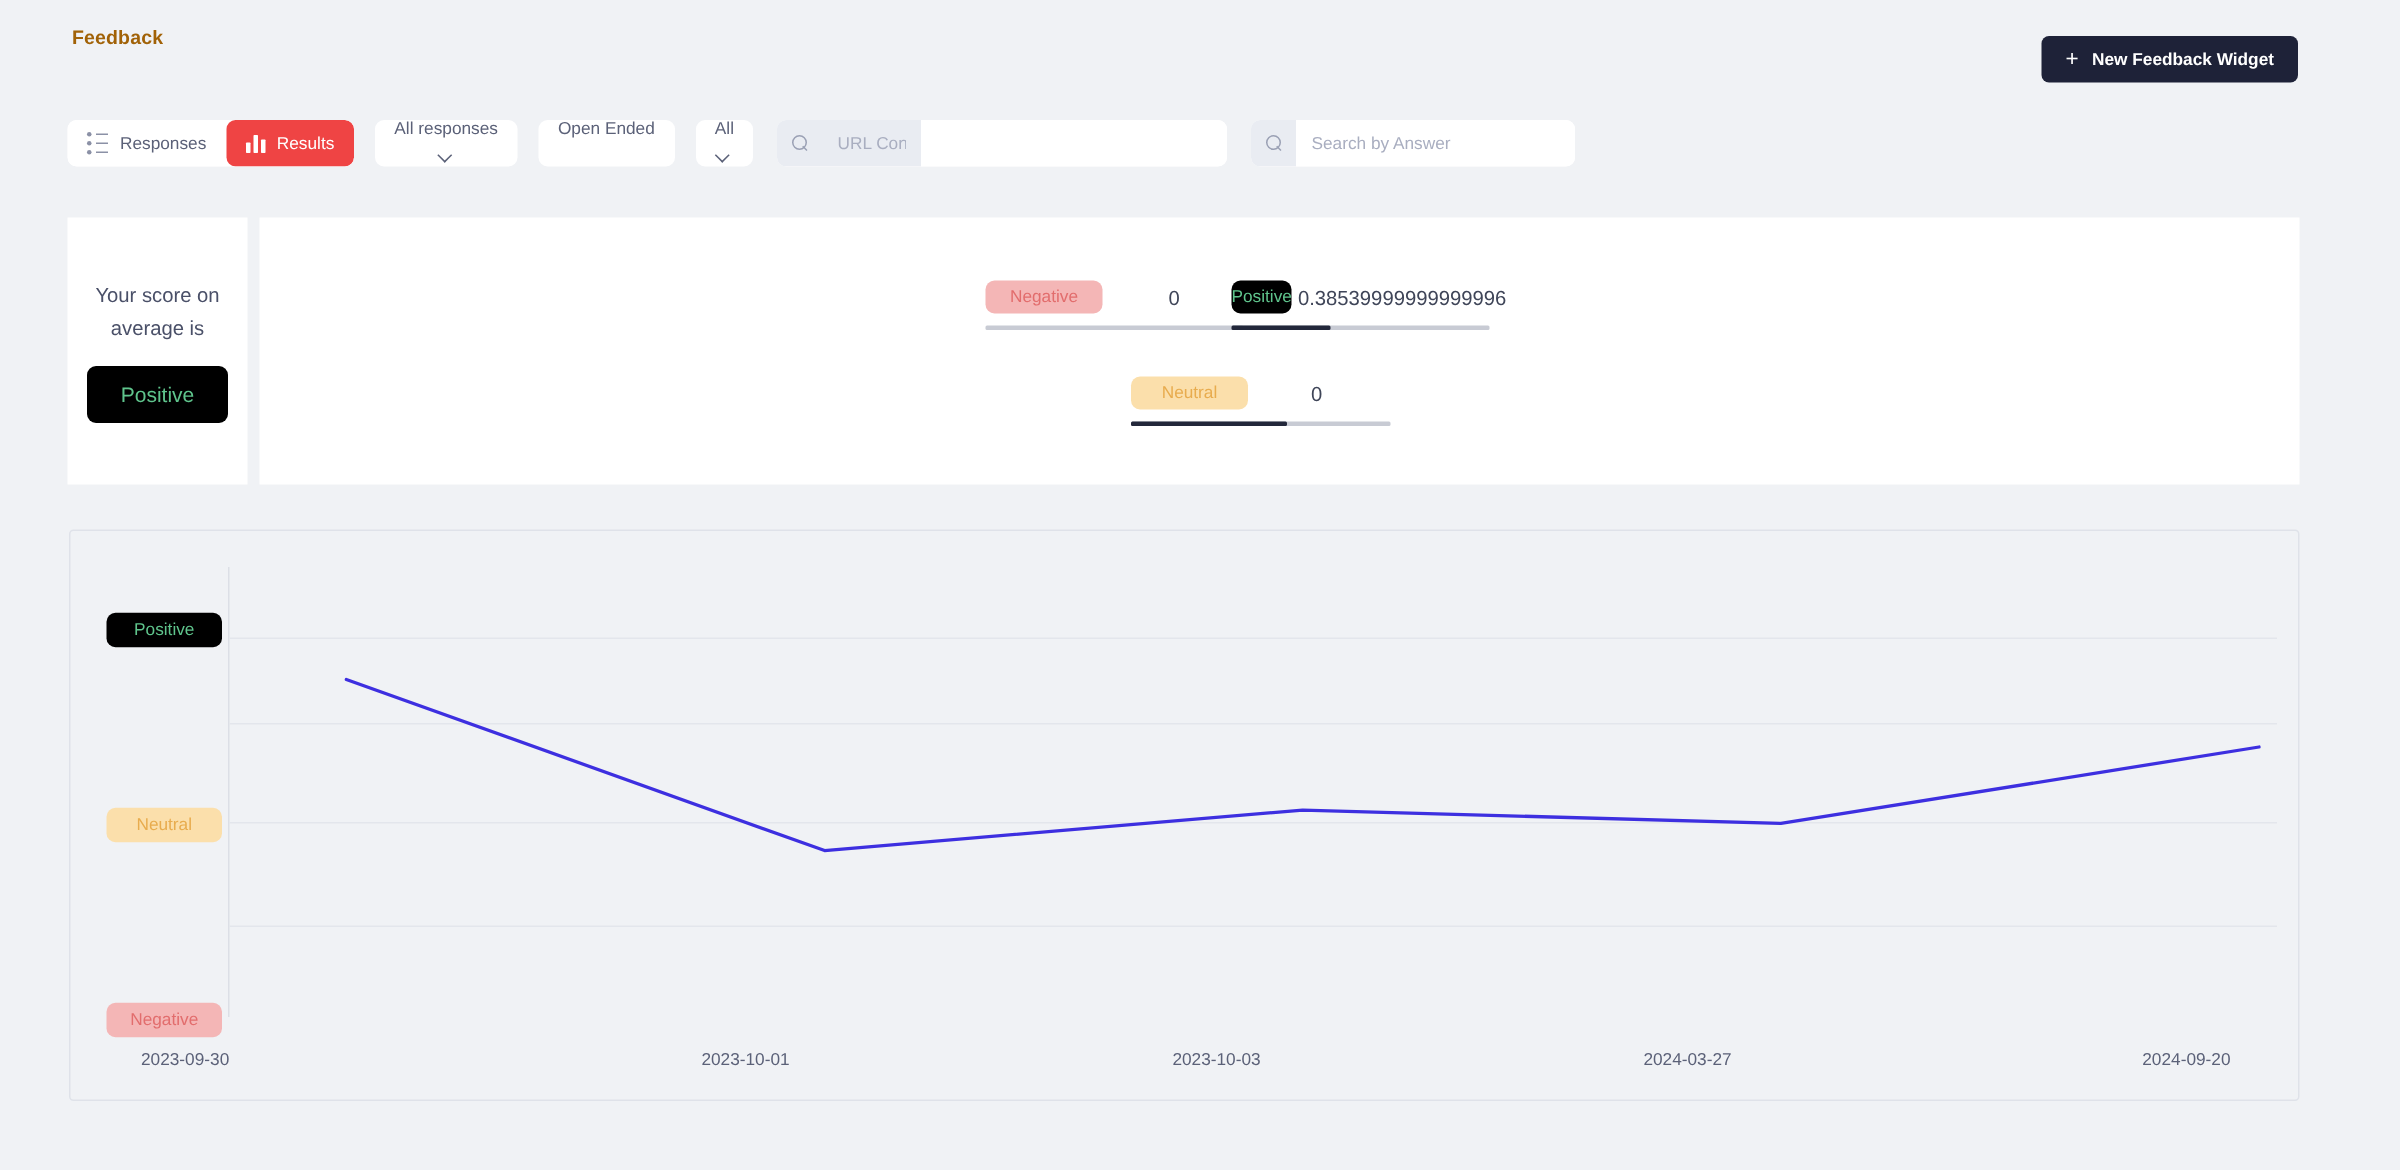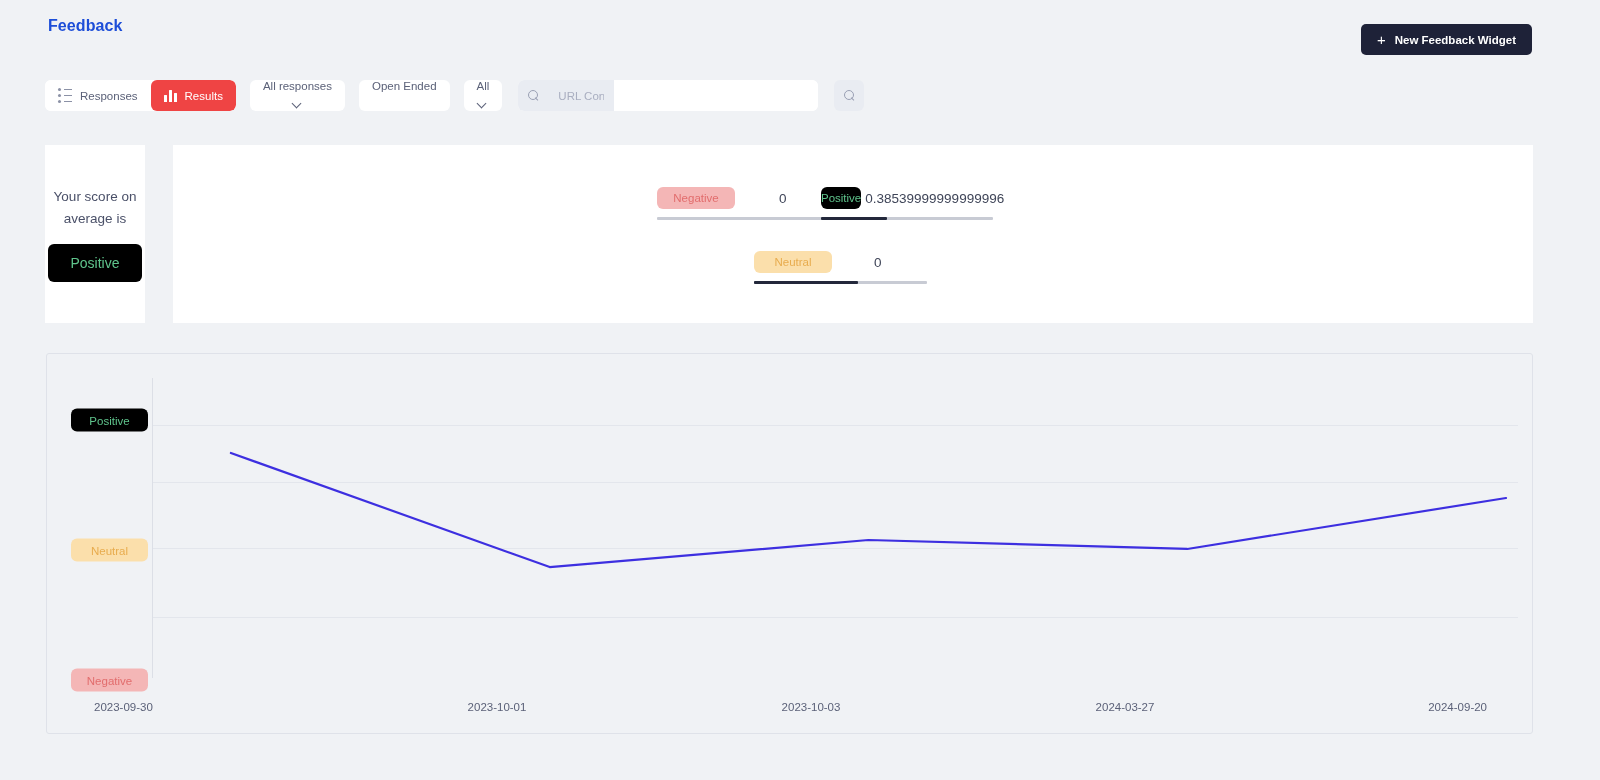--- a/index.html
+++ b/index.html
@@ -7,21 +7,21 @@
     width: 1600px; height: 780px;
     background: #f0f2f5;
     font-family: "Liberation Sans", sans-serif;
     overflow: hidden;
   }
   .page { position: relative; width: 1600px; height: 780px; background: #f0f2f5; }
 
   
   .page-title {
     position: absolute; left: 48px; top: 17px;
-    font-size: 16px; font-weight: bold; color: #1d4ed8; letter-spacing: .1px;
+    font-size: 13px; font-weight: bold; color: #a16207; letter-spacing: .1px;
   }
   .new-widget-btn {
     position: absolute; right: 68px; top: 24px;
     height: 31px; padding: 0 16px;
     background: #1e2238; color: #ffffff;
     border: none; border-radius: 5px;
     font-family: "Liberation Sans", sans-serif;
     font-size: 11.5px; font-weight: bold;
     display: flex; align-items: center; gap: 9px;
     cursor: pointer; white-space: nowrap;
@@ -93,21 +93,21 @@
   }
   .search-input::placeholder { color: #a9aec0; }
   .search-url { width: 66px; background: #e9ecf2; }
   .search-url::placeholder { color: #a9aec0; }
   .search-url-tail { width: 204px; height: 31px; background: #ffffff; }
   .search-answer { width: 186px; }
 
   
   .score-card {
     position: absolute; left: 45px; top: 145px;
-    width: 100px; height: 178px;
+    width: 120px; height: 178px;
     background: #ffffff;
     display: flex; flex-direction: column; align-items: center; justify-content: center;
     gap: 0;
   }
   .score-text {
     font-size: 13.5px; color: #4a5068; text-align: center; line-height: 1.65;
     width: 100px;
   }
   .tag {
     display: inline-flex; align-items: center; justify-content: center;
@@ -216,20 +216,21 @@
           <span class="mag"></span>
         </span>
       <input class="search-input search-url" type="text" placeholder="URL Contains/" style="">
       <span class="search-url-tail"></span>
     </div>
 
     <div class="search-group">
       <span class="search-icon-box">
           <span class="mag"></span>
         </span>
+      <input class="search-input search-answer" type="text" placeholder="Search by Answer" style="">
     </div>
   </div>
 
   <div class="score-card">
     <div class="score-text">
       <span>Your score on</span><br>
       <span>average is</span>
     </div>
     <div class="tag score-tag tag-positive">Positive</div>
   </div>

